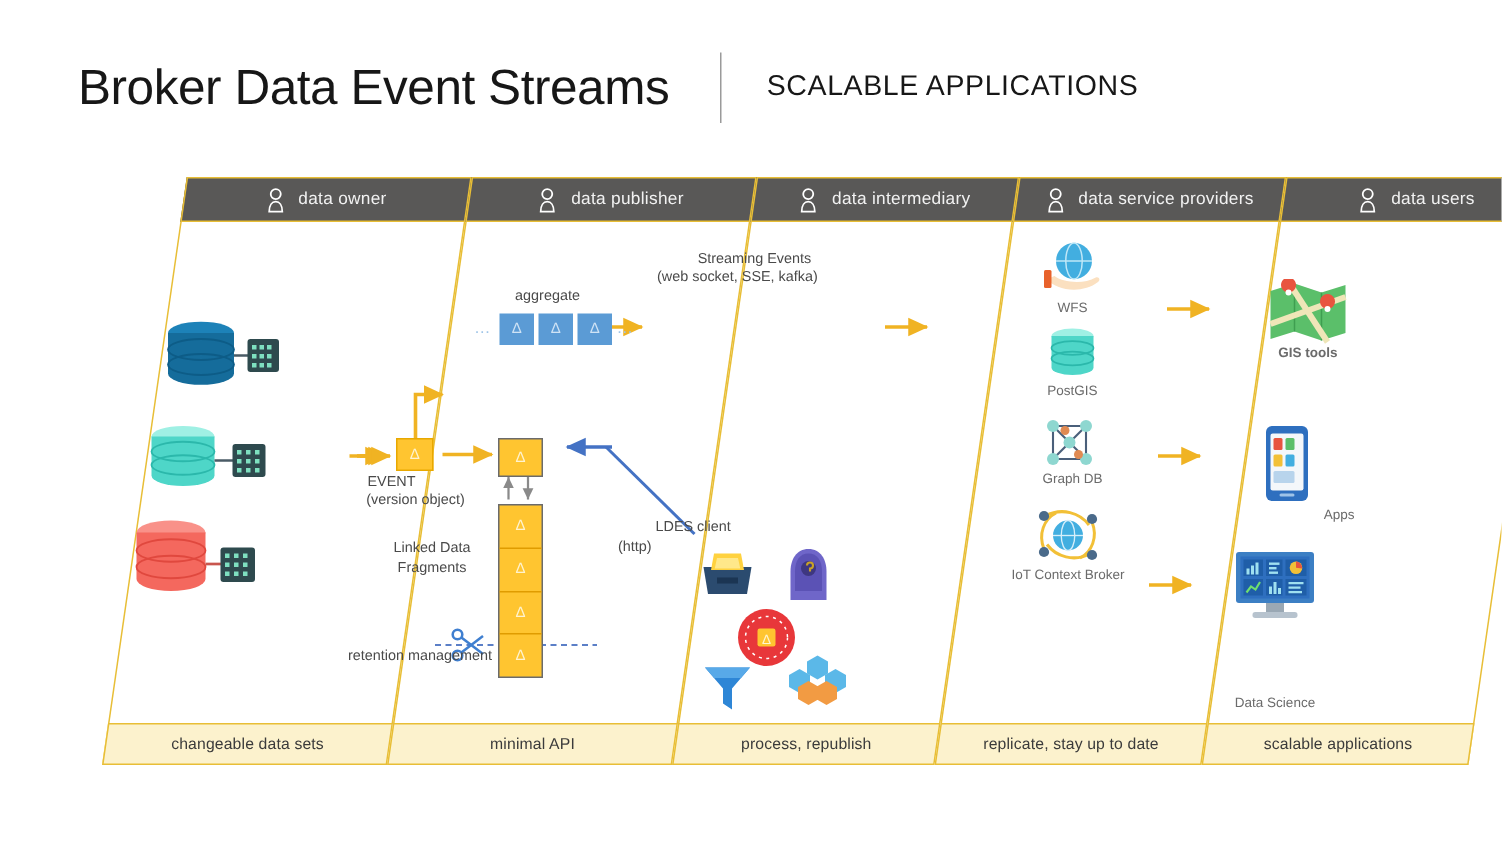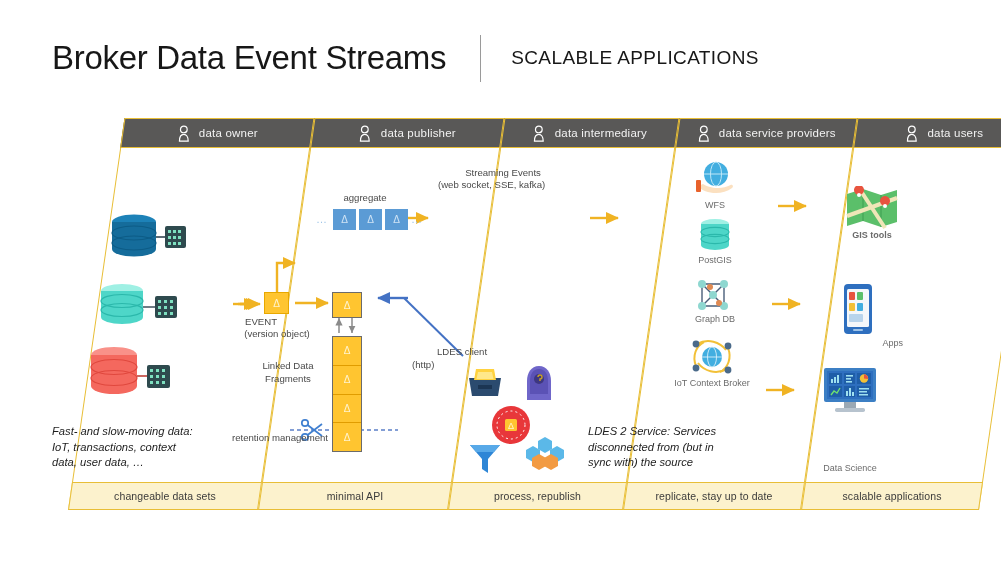--- a/index.html
+++ b/index.html
@@ -463,16 +463,14 @@
             <rect x="37" y="22" width="10" height="1.5"></rect>
             <rect x="37" y="25" width="8" height="1.5"></rect>
             <rect x="37" y="28" width="9" height="1.5"></rect>
           </g>
       </g>
       <rect x="22" y="36" width="12" height="6" fill="#9AA8B4"></rect>
       <rect x="13" y="42" width="30" height="4" rx="1.8" fill="#B7C3CE"></rect>
     </svg>
     <div class="icon-lbl" style="left:805px;top:299px;margin-top:46px;">Data Science</div>
 
-    <div class="note" style="left:52px;top:306px;width:148px;">Fast- and slow-moving data: IoT, transactions, context data, user data, …</div>
-    <div class="note" style="left:588px;top:306px;width:150px;">LDES 2 Service: Services disconnected from (but in sync with) the source</div>
   </div>
 </div>
 
 </body></html>

